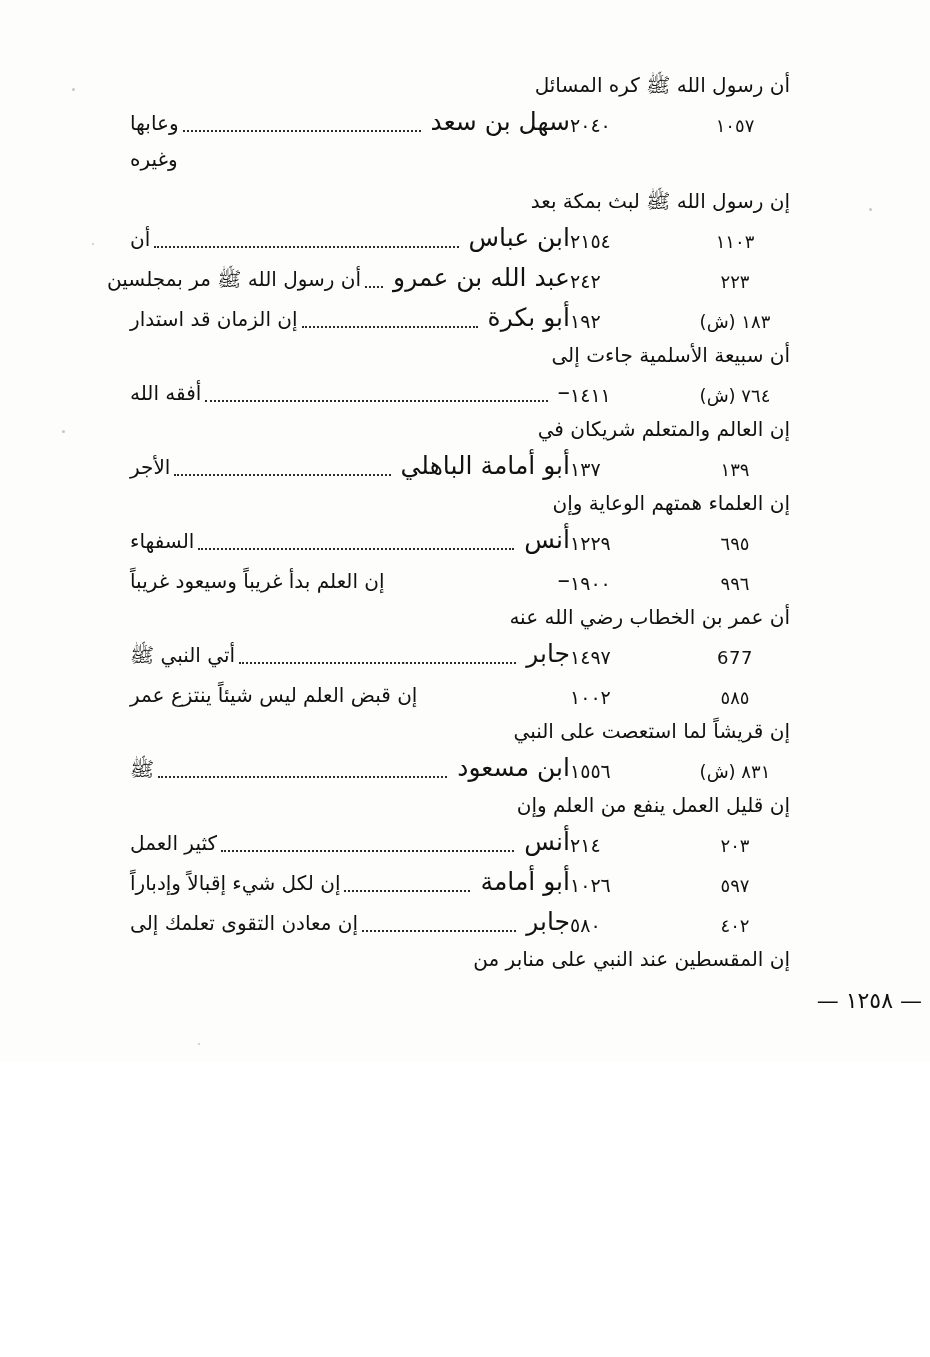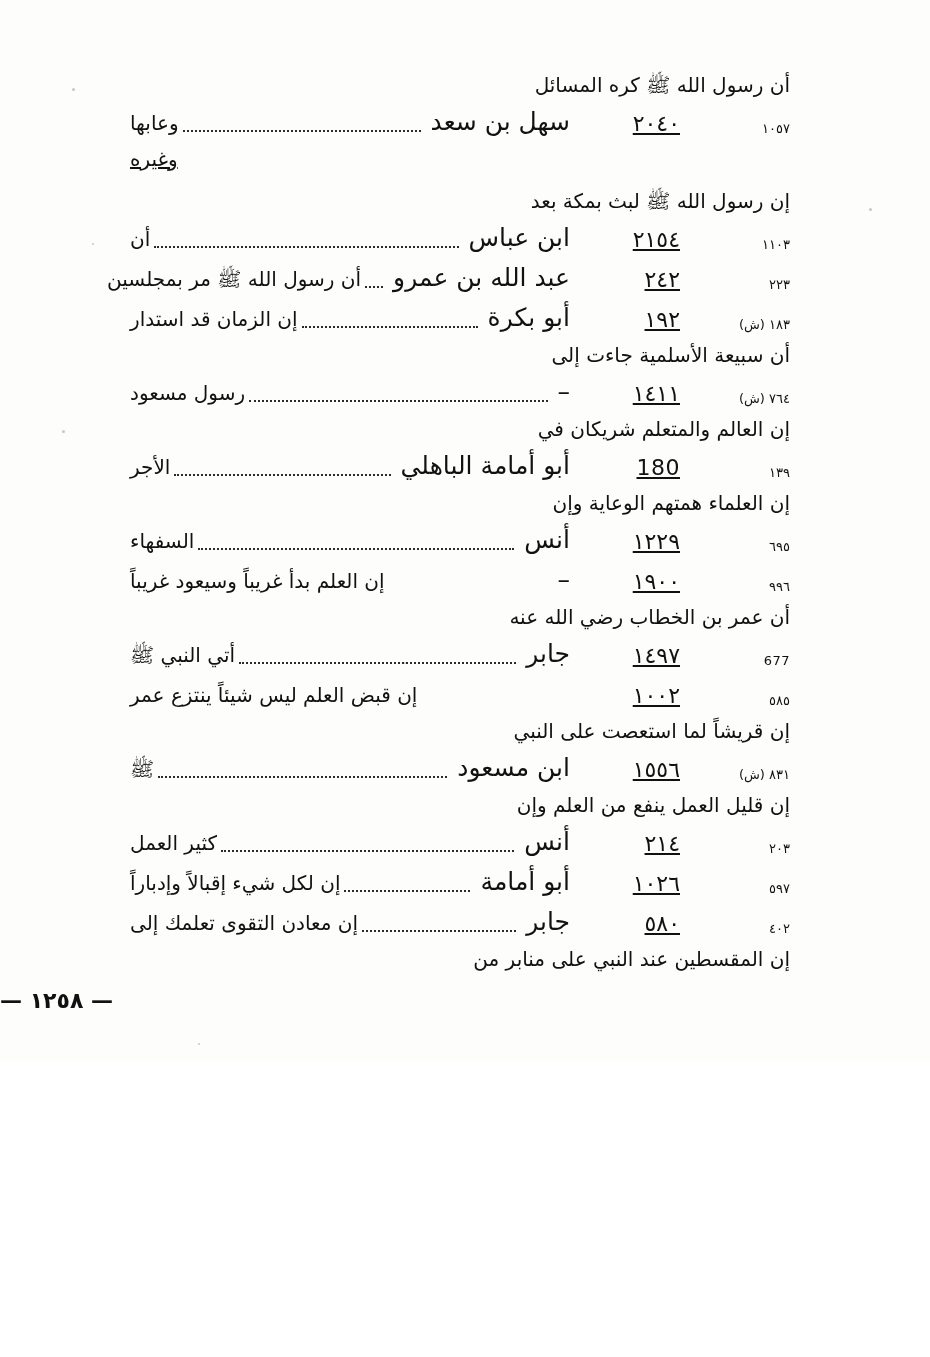--- a/index.html
+++ b/index.html
@@ -31,35 +31,34 @@
     flex-direction: row;
     align-items: flex-end;
     width: 100%;
     min-height: 38px;
     direction: rtl;
   }
   
   .col-page {
     width: 110px;
     flex: 0 0 110px;
-    text-align: right;
-    font-size: 13px;
+    text-align: center;
+    font-size: 18px;
     letter-spacing: 0.5px;
     padding-bottom: 6px;
     white-space: nowrap;
   }
   .col-num {
     width: 110px;
     flex: 0 0 110px;
-    text-align: right;
-    font-size: 22px;
+    text-align: left;
+    font-size: 19px;
     letter-spacing: 0.5px;
     padding-bottom: 6px;
     white-space: nowrap;
-    text-decoration: underline;
   }
   .col-narrator {
     flex: 0 0 auto;
     text-align: left;
     font-size: 25px;
     padding-bottom: 6px;
     padding-left: 6px;
     white-space: nowrap;
   }
   .col-dots {
@@ -73,37 +72,35 @@
     flex: 0 0 auto;
     text-align: right;
     font-size: 20px;
     padding-bottom: 4px;
     white-space: nowrap;
     line-height: 1.45;
   }
   
   .line.cont .col-text {
     padding-bottom: 2px;
-    text-decoration: underline;
   }
   .line.textonly {
     min-height: 34px;
   }
   .blank-gap {
     height: 8px;
   }
   .footer {
     position: absolute;
     bottom: 48px;
     left: 0;
-    right: 0;
-    text-align: left;
+    right: 8px;
+    text-align: right;
     font-size: 22px;
     letter-spacing: 2px;
-    font-weight: bold;
   }
   .speck {
     position: absolute;
     background: #9a9a9a;
     border-radius: 50%;
     opacity: .55;
   }
 </style>
 </head>
 <body>
@@ -168,32 +165,32 @@
 
     <div class="entry">
       <div class="line textonly">
         <div class="col-text">أن سبيعة الأسلمية جاءت إلى</div>
       </div>
       <div class="line">
         <div class="col-page">٧٦٤ (ش)</div>
         <div class="col-num">١٤١١</div>
         <div class="col-narrator">–</div>
         <div class="col-dots"></div>
-        <div class="col-text">رسول مسعود</div>
+        <div class="col-text">أفقه الله</div>
       </div>
     </div>
 
 
     <div class="entry">
       <div class="line textonly">
         <div class="col-text">إن العالم والمتعلم شريكان في</div>
       </div>
       <div class="line">
         <div class="col-page">١٣٩</div>
-        <div class="col-num">180</div>
+        <div class="col-num">١٣٧</div>
         <div class="col-narrator">أبو أمامة الباهلي</div>
         <div class="col-dots"></div>
         <div class="col-text">الأجر</div>
       </div>
     </div>
 
     <div class="entry">
       <div class="line textonly">
         <div class="col-text">إن العلماء همتهم الوعاية وإن</div>
       </div>

